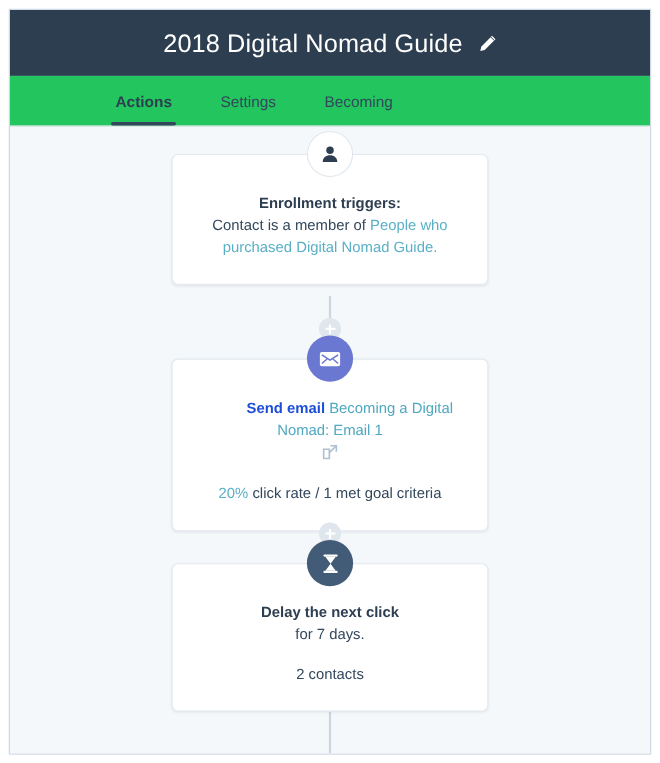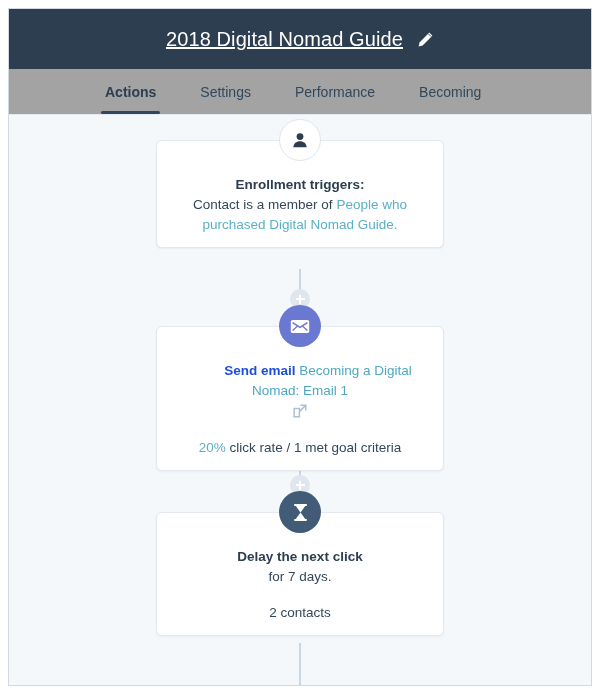--- a/index.html
+++ b/index.html
@@ -30,36 +30,35 @@
   #header-bar {
     height: 60px;
     background: #2d3e50;
     display: flex;
     align-items: center;
     justify-content: center;
     box-sizing: border-box;
   }
   #page-title {
     color: #ffffff;
-    font-size: 20px;
+    font-size: 23px;
     font-weight: 400;
     letter-spacing: 0.1px;
-    text-decoration: underline;
   }
   #edit-title-button {
     margin-left: 14px;
     display: inline-flex;
     align-items: center;
     cursor: pointer;
   }
 
   
   #tab-bar {
     height: 46px;
-    background: #a3a3a3;
+    background: #22c55e;
     display: flex;
     align-items: stretch;
     padding-left: 96px;
     box-sizing: border-box;
     border-bottom: 1px solid #e5eaf0;
   }
   .tab {
     display: flex;
     align-items: center;
     justify-content: center;
@@ -156,21 +155,21 @@
     box-sizing: border-box;
   }
   .node-icon.trigger {
     background: #ffffff;
     border: 1px solid #dfe6ee;
   }
   .node-icon.email { background: #6a78d1; }
   .node-icon.delay { background: #425b76; }
 
   .card-body {
-    padding: 34px 20px 12px 20px;
+    padding: 34px 20px 23px 20px;
     box-sizing: border-box;
   }
   .card-line {
     font-size: 13.5px;
     color: #33475b;
     line-height: 20px;
   }
   .card-line.bold { font-weight: 700; color: #2d3e50; }
   .card-line.spaced { margin-top: 16px; }
   .lbl-bold { font-weight: 700; color: #1d4ed8; margin-left: 36px; }
@@ -198,23 +197,20 @@
       </svg>
     </span>
   </div>
 
   <div id="tab-bar">
     <div class="tab active">
       <span>Actions</span>
     </div>
     <div class="tab">
       <span>Settings</span>
-    </div>
-    <div class="tab">
-      <span>Performance</span>
     </div>
     <div class="tab">
       <span>Becoming</span>
     </div>
   </div>
 
   <div id="flow-canvas">
 
     <div class="connector" style="top:154px; height:60px;"></div>
     <div class="add-step-button" style="top:174px;">

